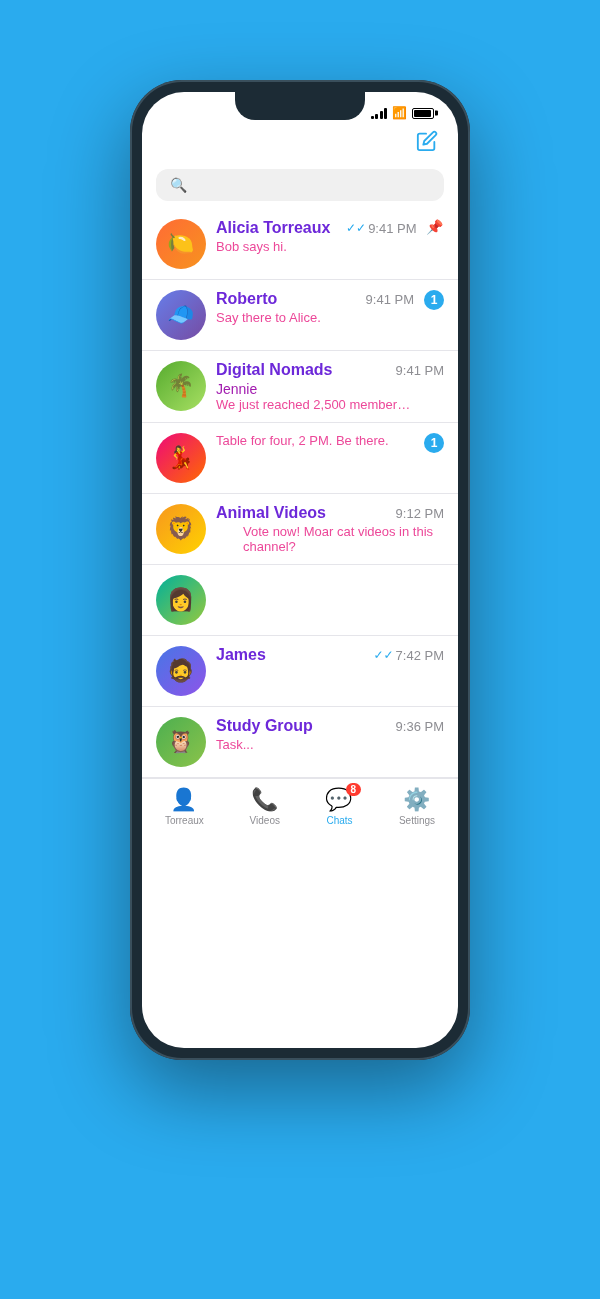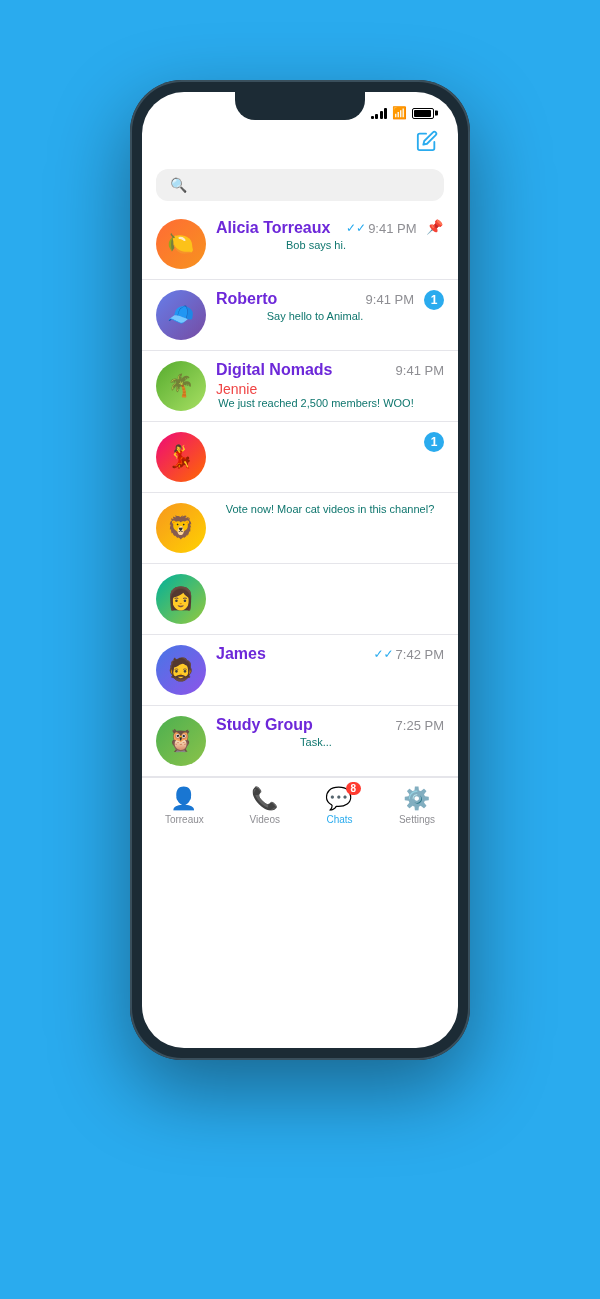--- a/index.html
+++ b/index.html
@@ -251,36 +251,36 @@
       align-items: center;
       gap: 2px;
     }
 
     .double-check {
       color: #2AABEE;
       font-size: 12px;
     }
 
     .chat-preview {
-      font-size: 11px;
-      color: #0f766e;
+      font-size: 13px;
+      color: #ec4899;
       white-space: nowrap;
       overflow: hidden;
       text-overflow: ellipsis;
       max-width: 200px;
-      text-align: center;
     }
 
     .chat-preview.two-lines {
       white-space: normal;
       display: -webkit-box;
       -webkit-line-clamp: 2;
       -webkit-box-orient: vertical;
       overflow: hidden;
       max-width: none;
+      margin-left: 27px;
     }
 
     .chat-meta {
       display: flex;
       flex-direction: column;
       align-items: flex-end;
       gap: 4px;
       flex-shrink: 0;
     }
 
@@ -297,21 +297,21 @@
       justify-content: center;
     }
 
     .pin-icon {
       color: #8e8e93;
       font-size: 14px;
     }
 
     .sender-name {
       font-size: 14px;
-      color: #ef4444;
+      color: #a21caf;
     }
 
     .bottom-nav {
       display: flex;
       justify-content: space-around;
       align-items: center;
       padding: 8px 0 14px;
       border-top: 0.5px solid #e5e5ea;
       background: rgba(255,255,255,0.95);
     }
@@ -417,69 +417,74 @@
               <div class="pin-icon">📌</div>
             </div>
           </div>
           <div class="chat-item">
             <div class="avatar avatar-roberto">🧢</div>
             <div class="chat-content">
               <div class="chat-header">
                 <span class="chat-name">Roberto</span>
                 <div class="chat-time">9:41 PM</div>
               </div>
-              <div class="chat-preview">Say hello to Animal.</div>
+              <div class="chat-preview">Say there to Alice.</div>
             </div>
             <div class="chat-meta">
               <div class="badge">1</div>
             </div>
           </div>
           <div class="chat-item">
             <div class="avatar avatar-digital">🌴</div>
             <div class="chat-content">
               <div class="chat-header">
                 <span class="chat-name">Digital Nomads</span>
                 <div class="chat-time">9:41 PM</div>
               </div>
               <div class="sender-name">Jennie</div>
               <div class="chat-preview">We just reached 2,500 members! WOO!</div>
             </div>
           </div>
           <div class="chat-item">
             <div class="avatar avatar-veronica">💃</div>
             <div class="chat-content">
+              <div class="chat-preview">Table for four, 2 PM. Be there.</div>
             </div>
             <div class="chat-meta">
               <div class="badge">1</div>
             </div>
           </div>
           <div class="chat-item">
             <div class="avatar avatar-animal">🦁</div>
             <div class="chat-content">
+              <div class="chat-header">
+                <span class="chat-name">Animal Videos</span>
+                <div class="chat-time">9:12 PM</div>
+              </div>
               <div class="chat-preview two-lines">Vote now! Moar cat videos in this channel?</div>
             </div>
           </div>
           <div class="chat-item">
             <div class="avatar avatar-sister">👩</div>
           </div>
           <div class="chat-item">
             <div class="avatar avatar-james">🧔</div>
             <div class="chat-content">
               <div class="chat-header">
                 <span class="chat-name">James</span>
                 <div class="chat-time"><span class="double-check">✓✓</span>7:42 PM</div>
               </div>
             </div>
           </div>
           <div class="chat-item">
             <div class="avatar avatar-study">🦉</div>
             <div class="chat-content">
               <div class="chat-header">
                 <span class="chat-name">Study Group</span>
-                <div class="chat-time">7:25 PM</div>
+                <div class="chat-time">9:36 PM</div>
               </div>
               <div class="chat-preview">Task...</div>
             </div>
           </div>
         </div>
 
       <div class="bottom-nav" id="bottom-nav">
           <div class="bottom-nav-item">
             <div class="bottom-nav-icon">👤</div>
             <div class="bottom-nav-label">Torreaux</div>

